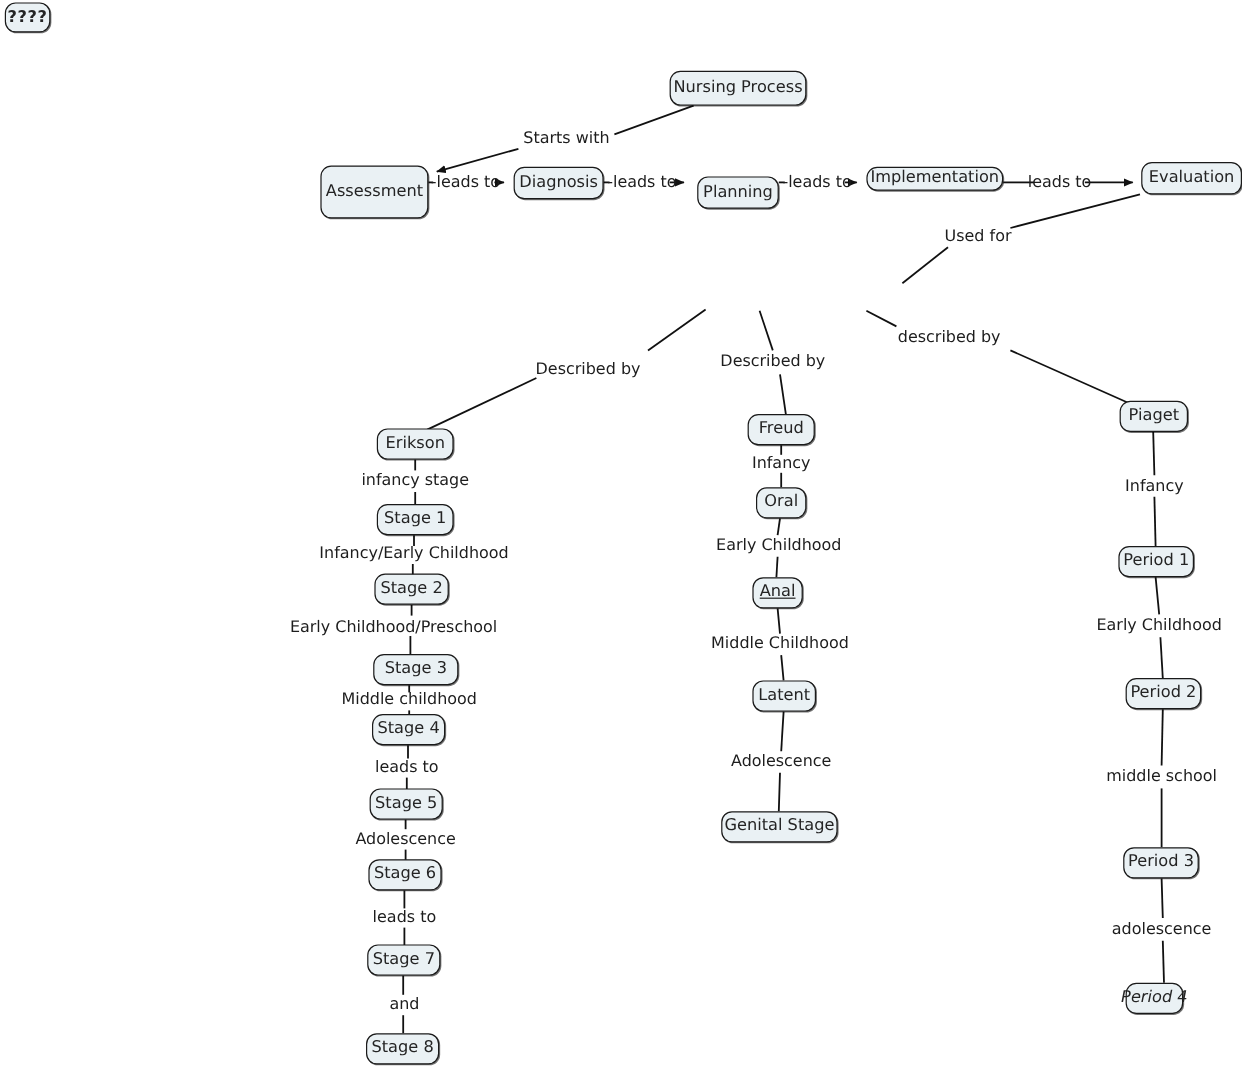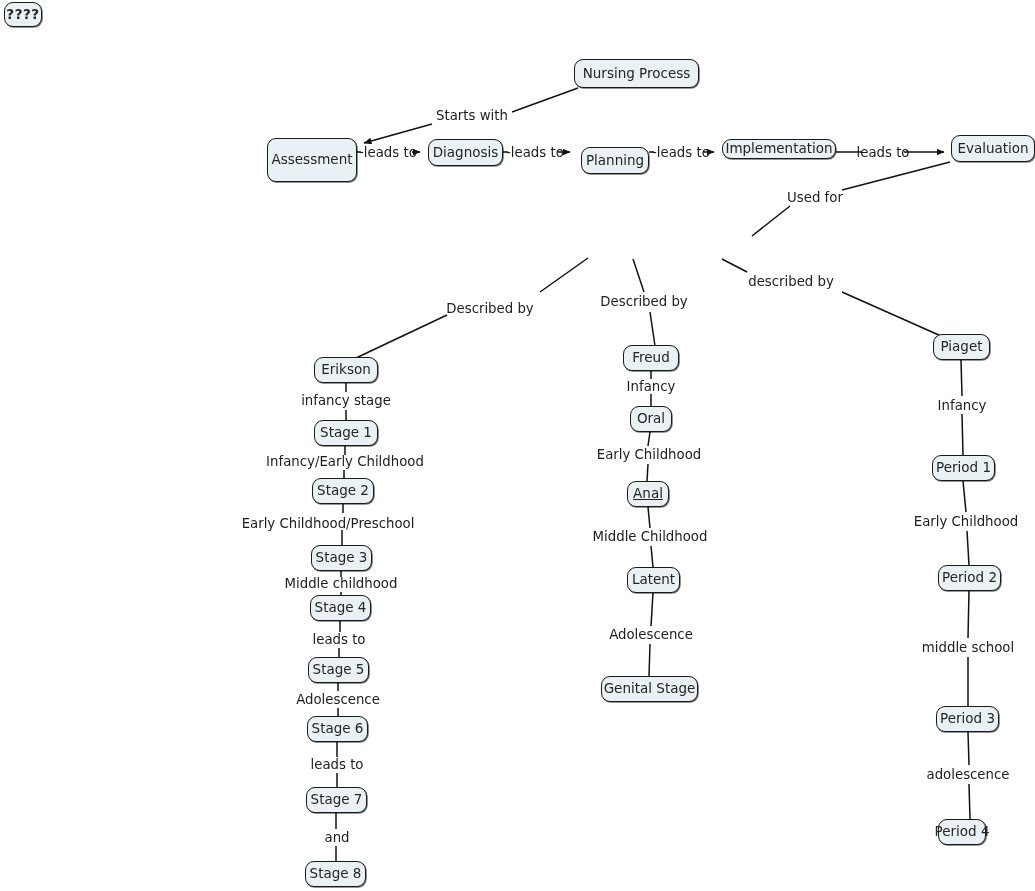--- a/index.html
+++ b/index.html
@@ -132,57 +132,57 @@
       <path d="M967,531 L969,565"></path>
       <path d="M969,591 L968,638"></path>
       <path d="M968,657 L968,706"></path>
       <path d="M968,732 L969,765"></path>
       <path d="M969,784 L970,819"></path>
     </g>
   </svg>
 
   <div class="node qnode" style="left:4px; top:2px; width:38px; height:25px;">????</div>
 
-  <div class="node" style="left:574px; top:59px; width:125px; height:29px;">Nursing Process</div>
+  <div class="node" style="left:558px; top:59px; width:114px; height:29px;">Nursing Process</div>
 
   <div class="node" style="left:267px; top:138px; width:90px; height:44px;">Assessment</div>
 
   <div class="node" style="left:428px; top:139px; width:75px; height:27px;">Diagnosis</div>
 
   <div class="node" style="left:581px; top:147px; width:68px; height:27px;">Planning</div>
 
   <div class="node" style="left:722px; top:139px; width:114px; height:20px;">Implementation</div>
 
   <div class="node" style="left:951px; top:135px; width:84px; height:27px;">Evaluation</div>
 
 
   <div class="node" style="left:314px; top:357px; width:64px; height:26px;">Erikson</div>
 
   <div class="node" style="left:623px; top:345px; width:56px; height:26px;">Freud</div>
 
   <div class="node" style="left:933px; top:334px; width:57px; height:26px;">Piaget</div>
 
   <div class="node" style="left:314px; top:420px; width:64px; height:26px;">Stage 1</div>
   <div class="node" style="left:312px; top:478px; width:62px; height:26px;">Stage 2</div>
-  <div class="node" style="left:311px; top:545px; width:61px; height:26px;">Stage 3</div>
+  <div class="node" style="left:311px; top:545px; width:71px; height:26px;">Stage 3</div>
   <div class="node" style="left:310px; top:595px; width:61px; height:26px;">Stage 4</div>
   <div class="node" style="left:308px; top:657px; width:61px; height:26px;">Stage 5</div>
   <div class="node" style="left:307px; top:716px; width:61px; height:26px;">Stage 6</div>
   <div class="node" style="left:306px; top:787px; width:61px; height:26px;">Stage 7</div>
   <div class="node" style="left:305px; top:861px; width:61px; height:26px;">Stage 8</div>
 
   <div class="node" style="left:630px; top:406px; width:42px; height:26px;">Oral</div>
   <div class="node" style="left:627px; top:481px; width:42px; height:26px;text-decoration:underline;">Anal</div>
   <div class="node" style="left:627px; top:567px; width:53px; height:26px;">Latent</div>
   <div class="node" style="left:601px; top:676px; width:97px; height:26px;">Genital Stage</div>
 
   <div class="node" style="left:932px; top:455px; width:63px; height:26px;">Period 1</div>
   <div class="node" style="left:938px; top:565px; width:63px; height:26px;">Period 2</div>
   <div class="node" style="left:936px; top:706px; width:63px; height:26px;">Period 3</div>
-  <div class="node" style="left:938px; top:819px; width:48px; height:26px;">Period 4</div>
+  <div class="node" style="left:938px; top:819px; width:48px; height:26px;font-style:italic;">Period 4</div>
 
   <div class="elabel centered" style="left:472px; top:109px;">Starts with</div>
 
   <div class="elabel" style="left:359px; top:146px;">-leads to</div>
 
   <div class="elabel" style="left:506px; top:146px;">-leads to</div>
 
   <div class="elabel" style="left:652px; top:146px;">-leads to</div>
 
   <div class="elabel centered" style="left:883px; top:146px;">leads to</div>

